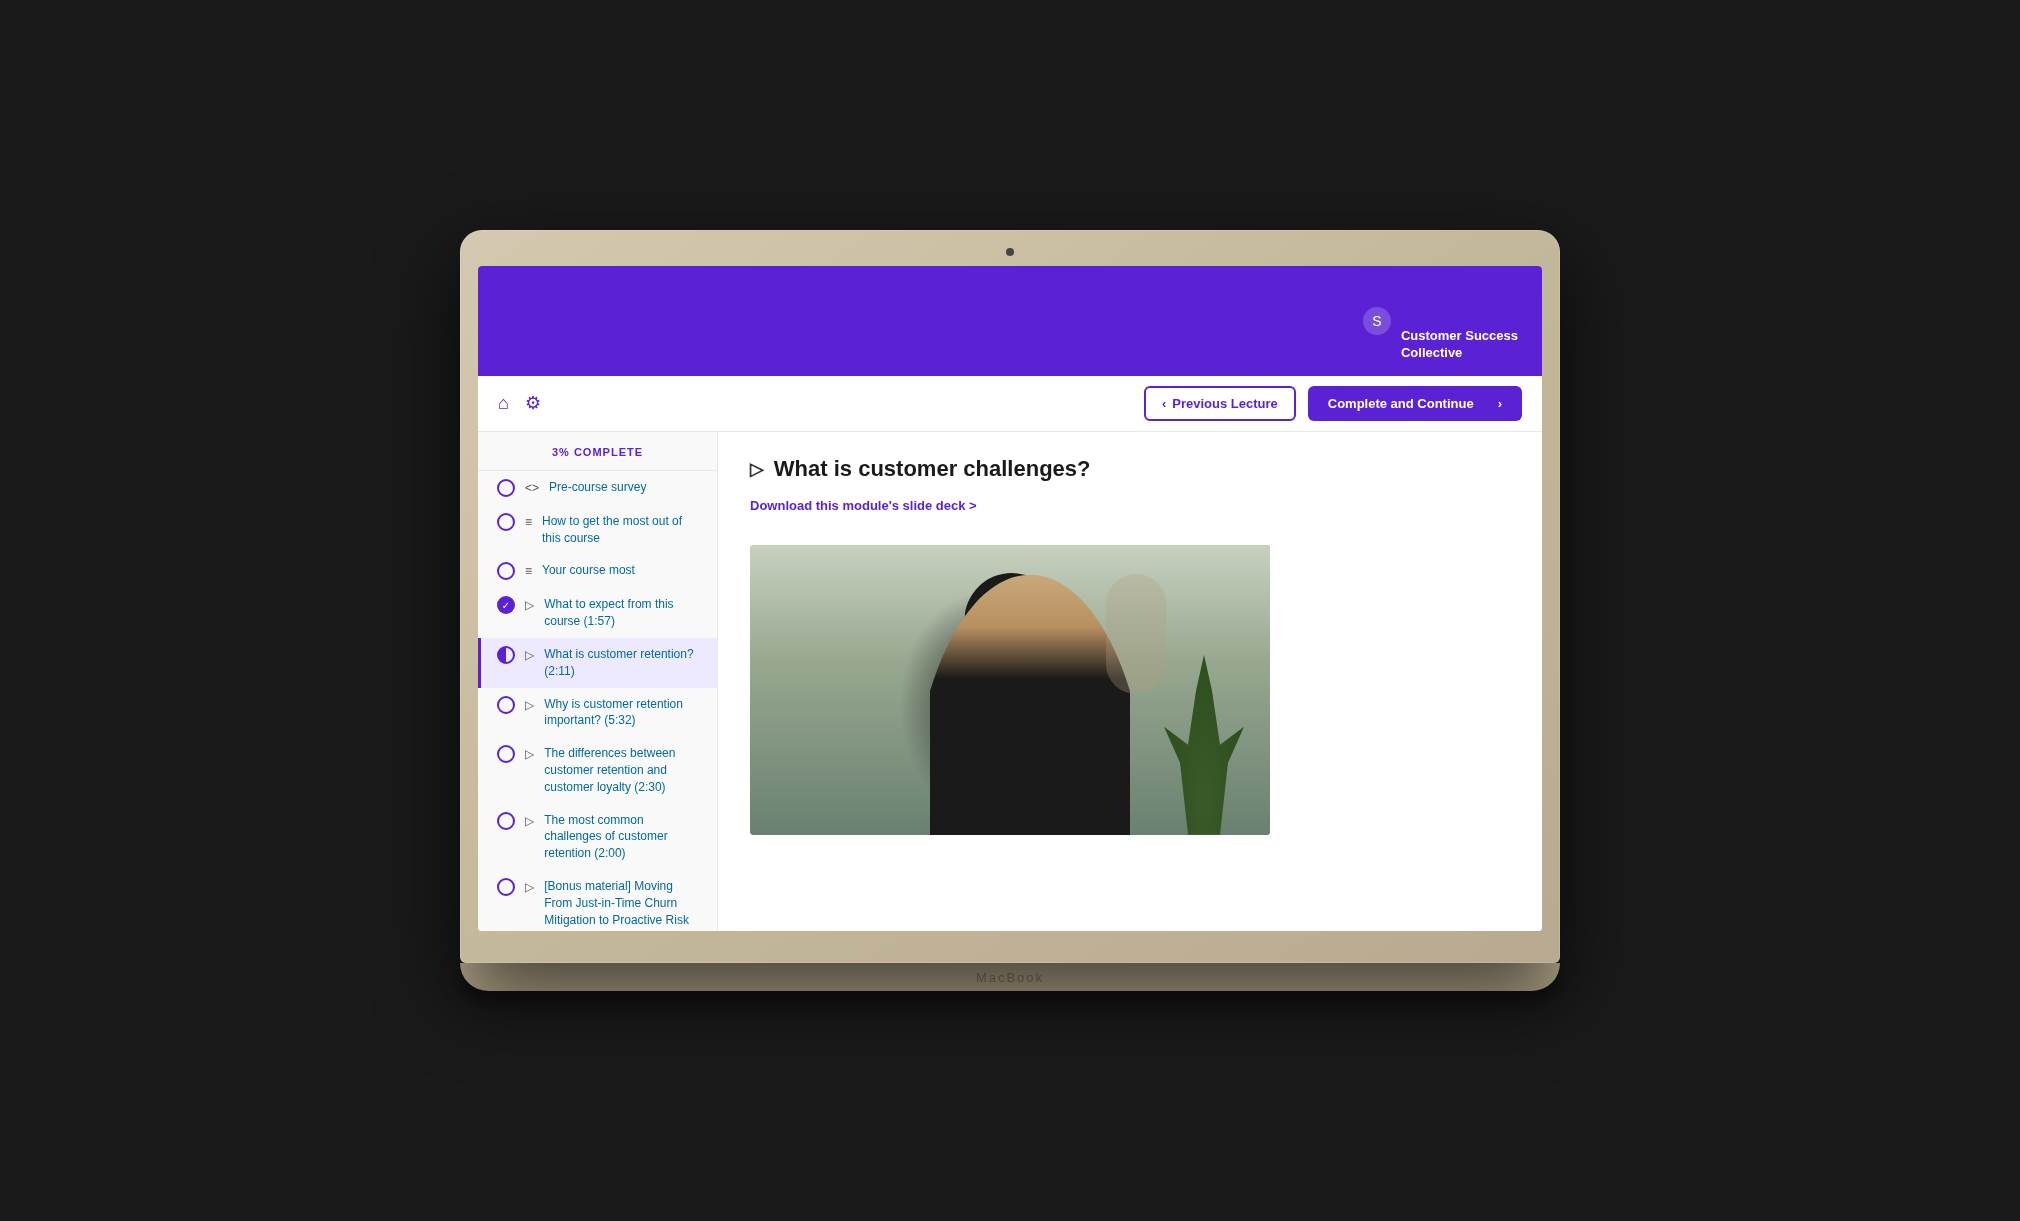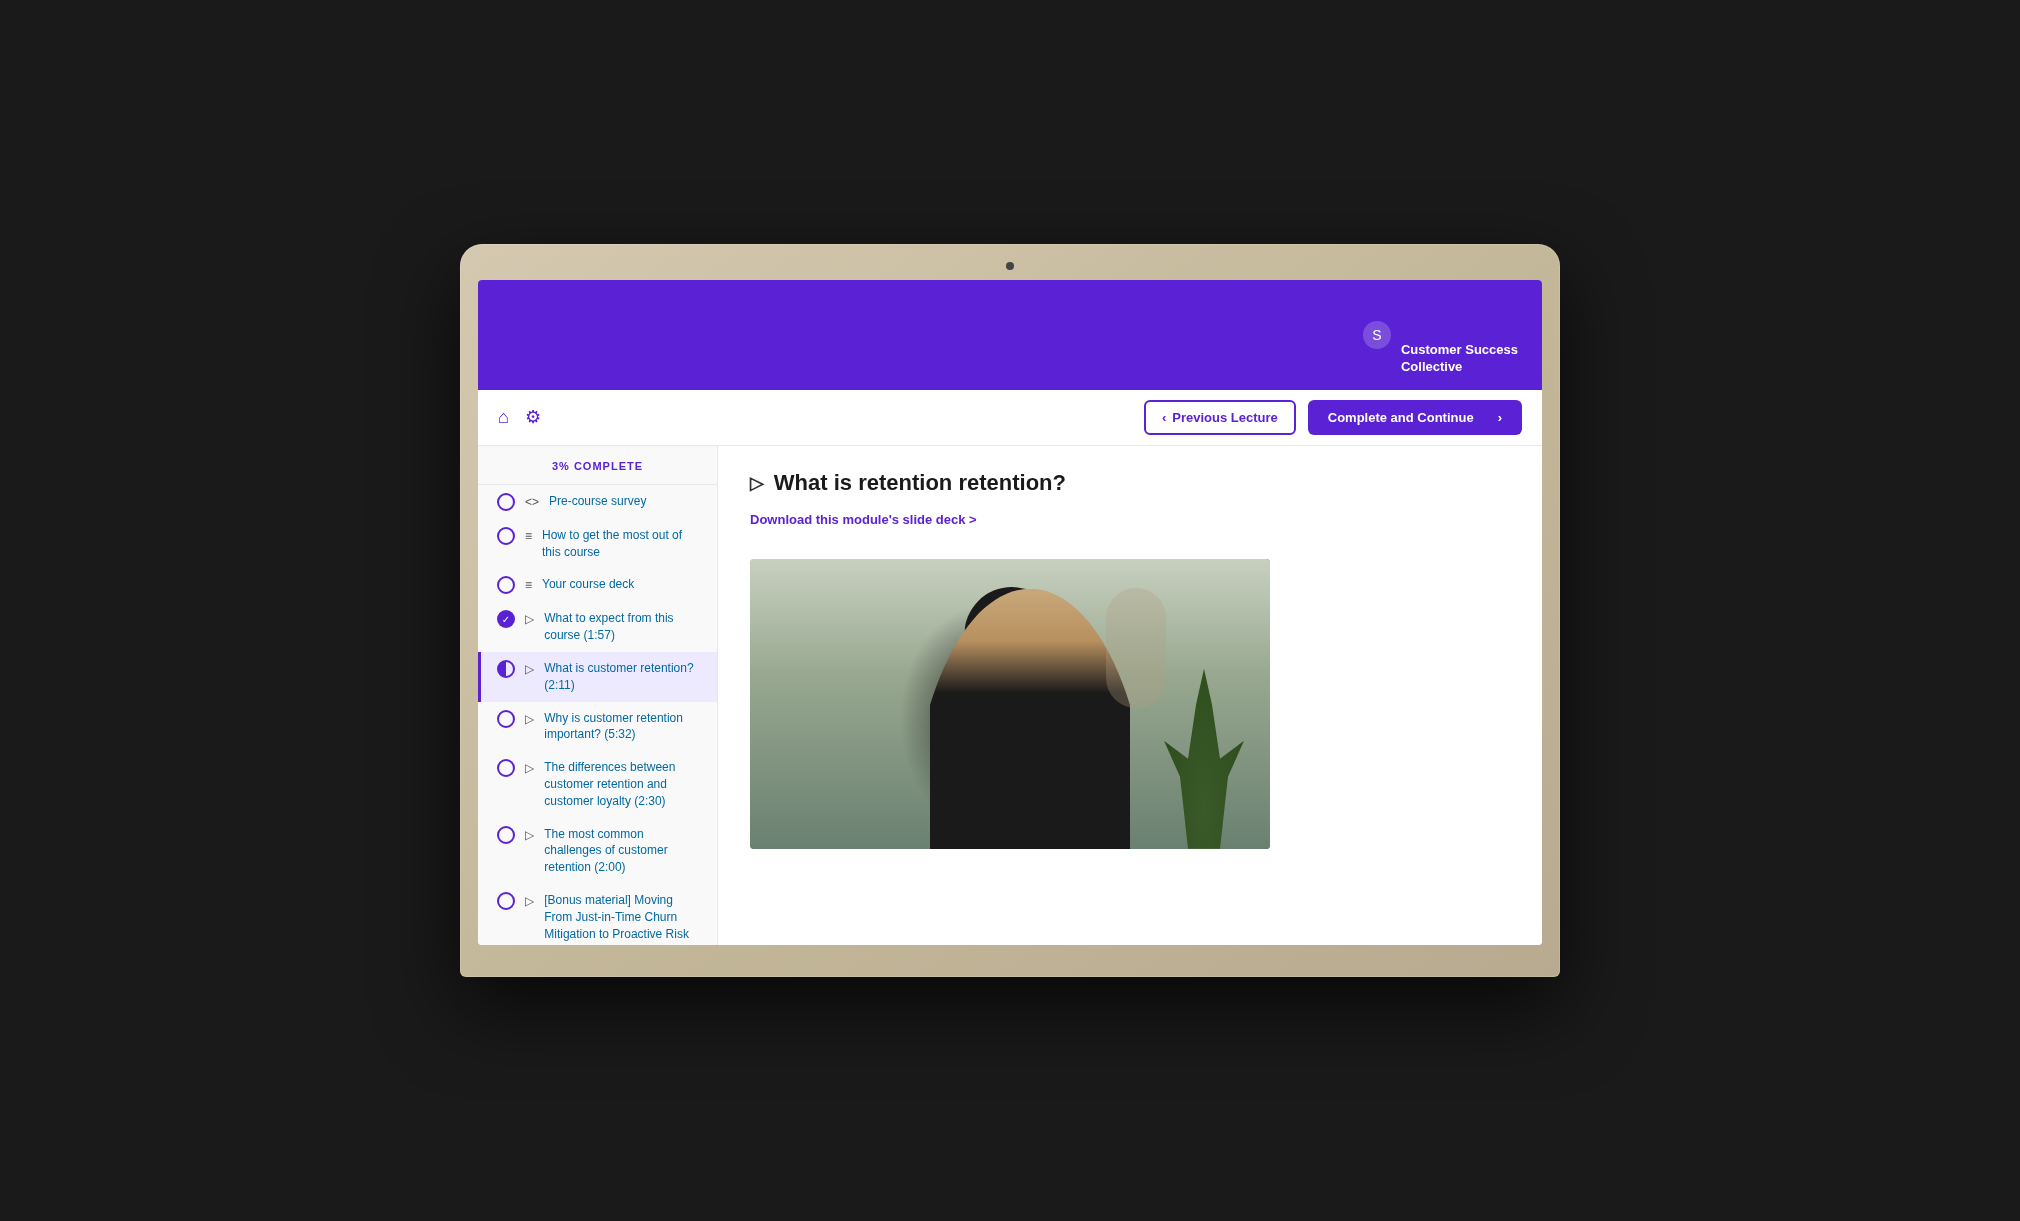--- a/index.html
+++ b/index.html
@@ -422,21 +422,21 @@
 
           <div class="course-item">
             <div class="status-empty"></div>
             <span class="item-icon">≡</span>
             <span class="item-label">How to get the most out of this course</span>
           </div>
 
           <div class="course-item">
             <div class="status-empty"></div>
             <span class="item-icon">≡</span>
-            <span class="item-label">Your course deck</span>
+            <span class="item-label">Your course most</span>
           </div>
 
           <div class="course-item">
             <div class="status-check">✓</div>
             <span class="item-icon">▷</span>
             <span class="item-label">What to expect from this course (1:57)</span>
           </div>
 
           <div class="course-item active">
             <div class="status-half"></div>
@@ -465,30 +465,33 @@
           <div class="course-item">
             <div class="status-empty"></div>
             <span class="item-icon">▷</span>
             <span class="item-label">[Bonus material] Moving From Just-in-Time Churn Mitigation to Proactive Risk Identification and Mitigation (29:52)</span>
           </div>
         </div>
 
         <div class="main-content">
           <h1 class="lesson-title">
             <span class="lesson-title-icon">▷</span>
-            <span>What is retention retention?</span>
+            <span>What is customer challenges?</span>
           </h1>
 
           <a class="slide-link">Download this module's slide deck &gt;</a>
 
           <div class="video-thumb">
             <div class="video-hair"></div>
             <div class="video-face"></div>
             <div class="video-person"></div>
             <div class="video-plant"></div>
           </div>
         </div>
 
       </div>
     </div>
   </div>
 
+  <div class="laptop-base">
+    <span class="laptop-base-text">MacBook</span>
+  </div>
 </div>
 
 </body></html>

